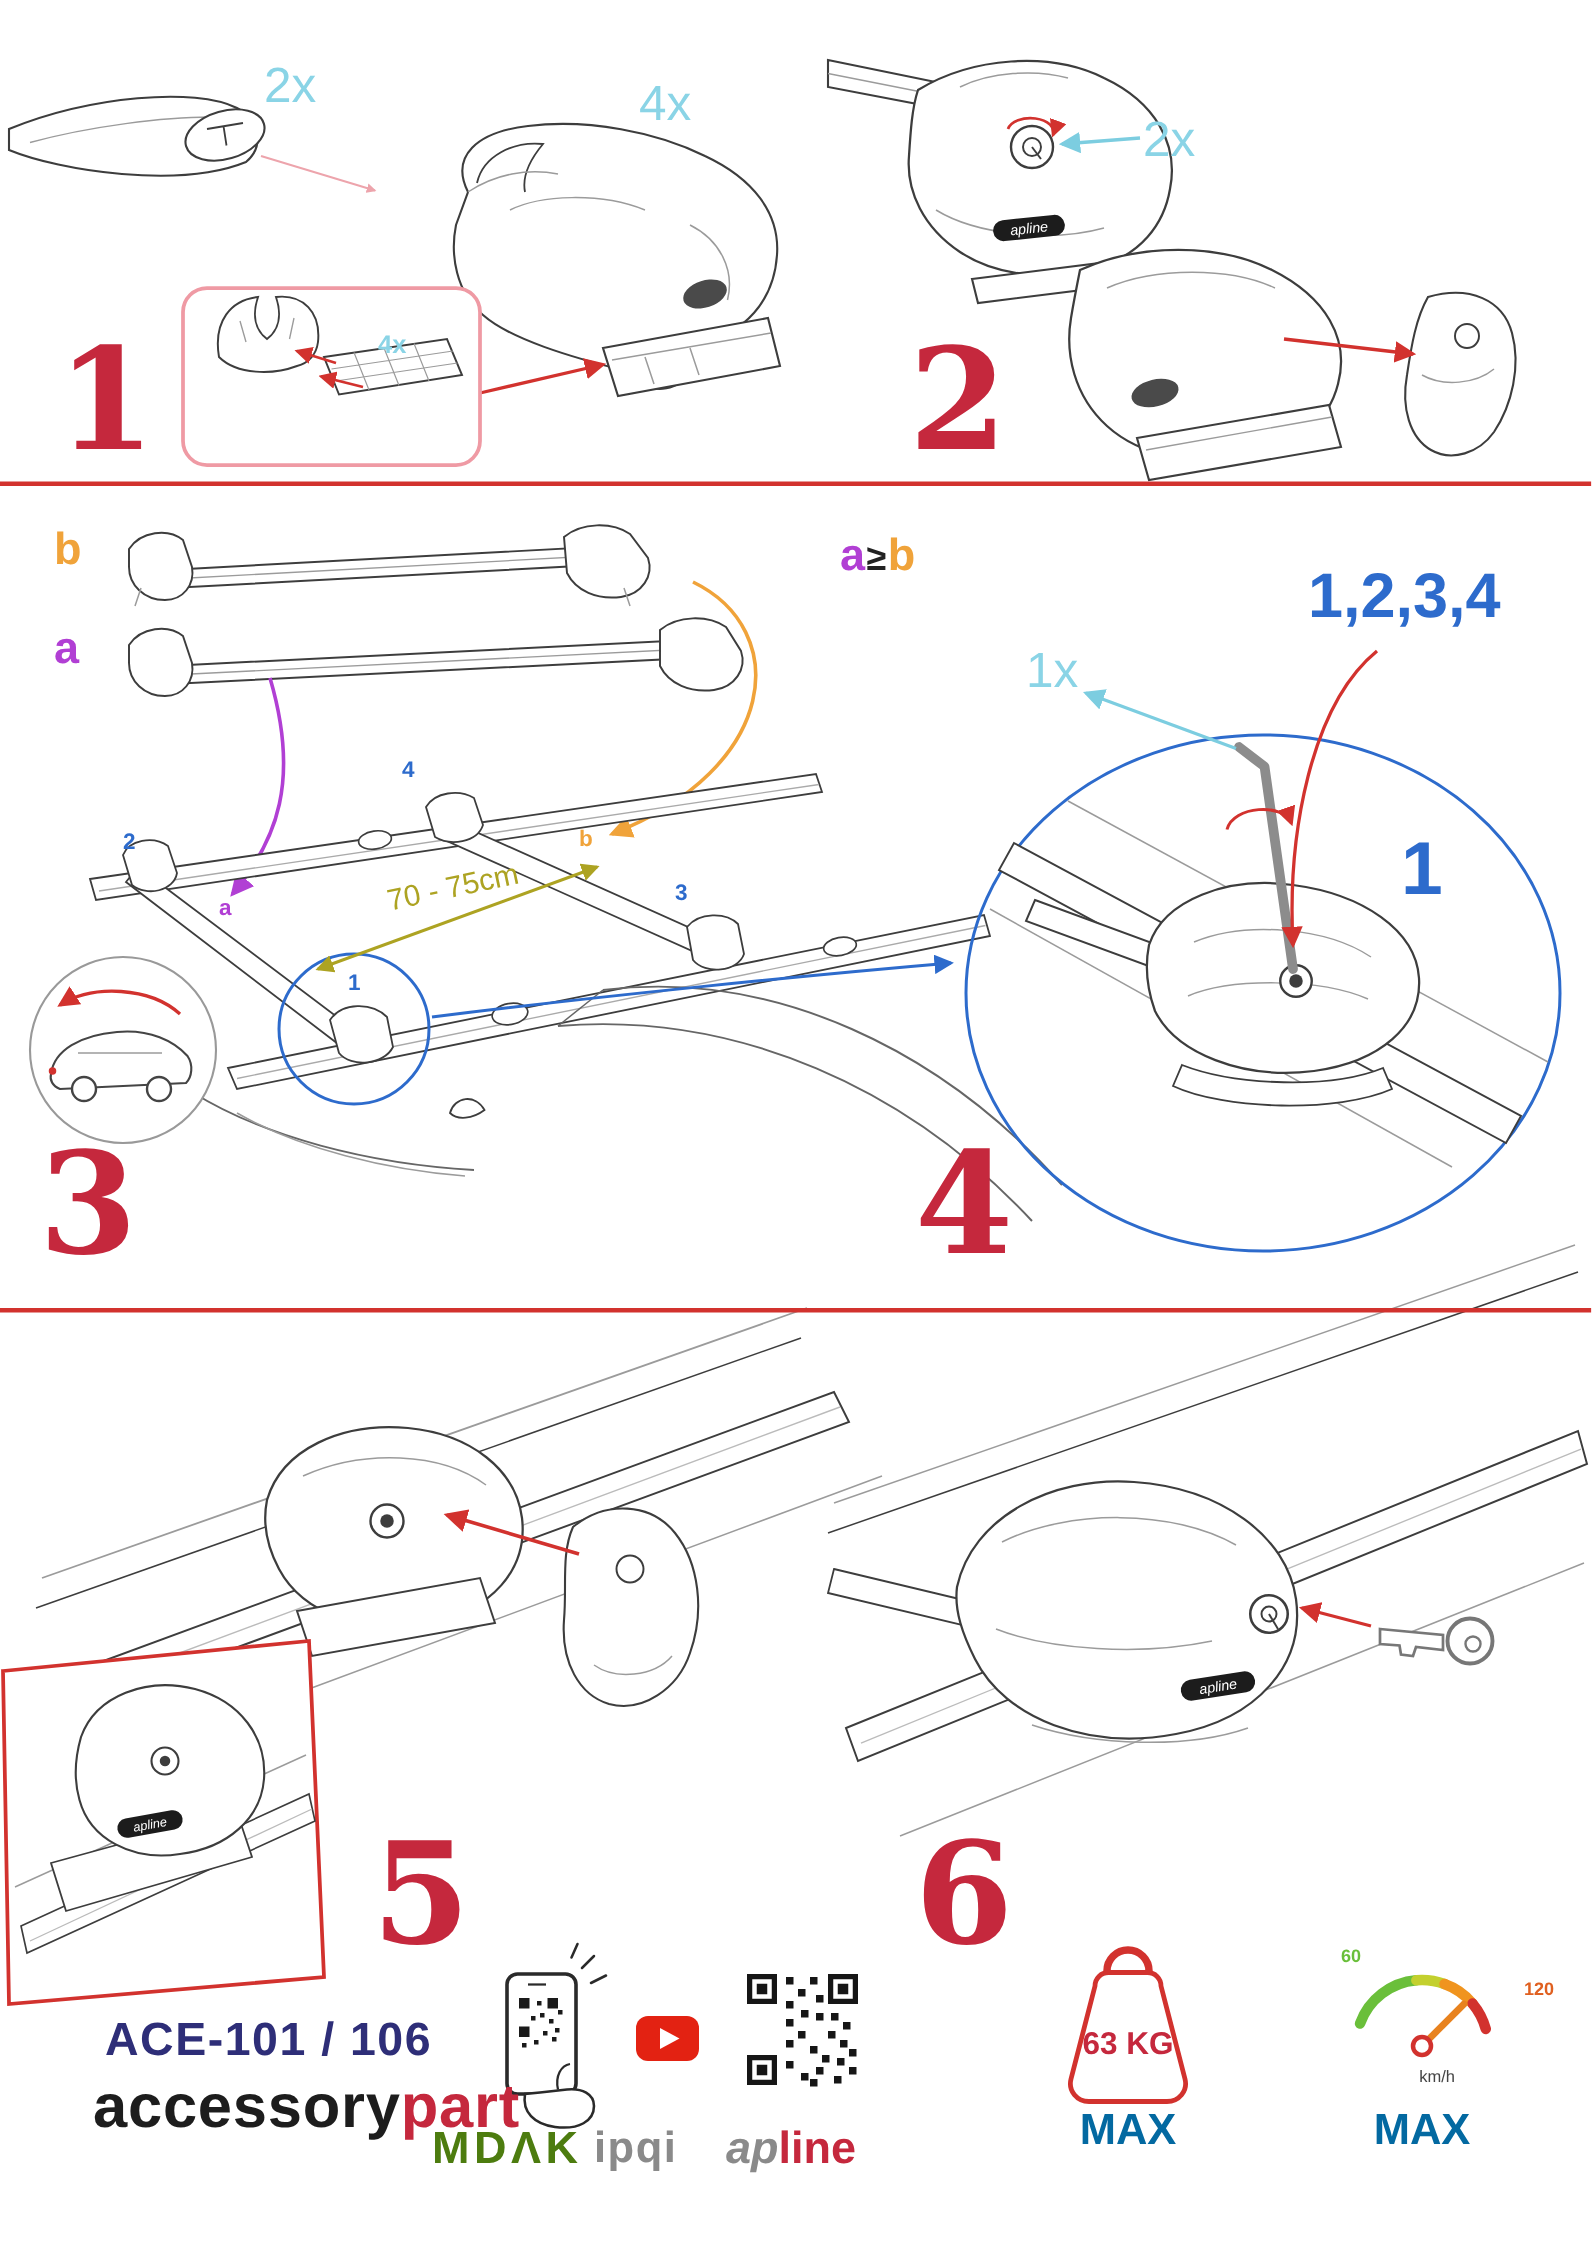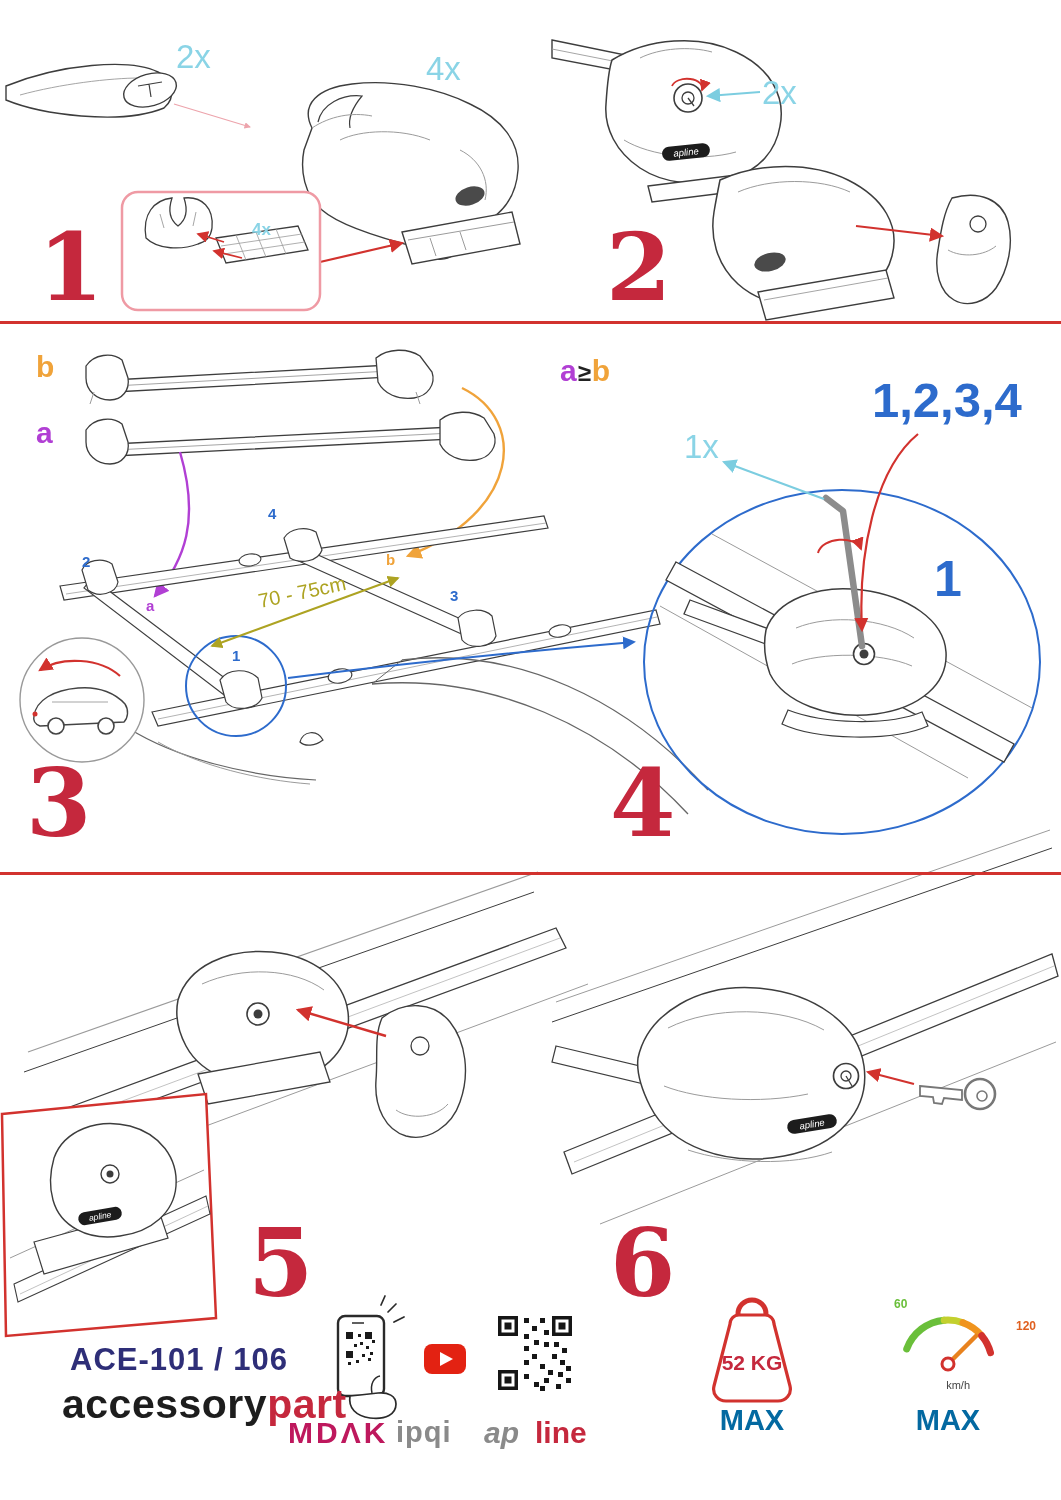--- a/index.html
+++ b/index.html
@@ -16,32 +16,32 @@
   .qty-sm{font-size:17px;font-weight:600;color:var(--cyan,#8ad4e6);line-height:1;}
   .lbl-a{font-size:30px;font-weight:700;color:var(--purple,#b13fd4);line-height:1;}
   .lbl-b{font-size:30px;font-weight:700;color:var(--orange,#f0a33a);line-height:1;}
   .pos{font-size:15px;font-weight:700;color:var(--blue,#2d6bcc);line-height:1;}
   .pos-a{font-size:15px;font-weight:700;color:var(--purple,#b13fd4);line-height:1;}
   .pos-b{font-size:15px;font-weight:700;color:var(--orange,#f0a33a);line-height:1;}
   .span-lbl{font-size:20px;font-weight:500;color:var(--olive,#ada322);line-height:1;
     width:180px;text-align:center;transform:rotate(-12deg);transform-origin:center;}
   .rule{font-size:28px;font-weight:700;line-height:1;}
   .rule .op{color:#222;font-size:24px;font-weight:700;padding:0 1px;}
-  .order{font-size:49px;font-weight:700;color:var(--blue,#2d6bcc);line-height:1;}
+  .order{font-size:42px;font-weight:700;color:var(--blue,#2d6bcc);line-height:1;}
   .big-one{font-size:50px;font-weight:700;color:var(--blue,#2d6bcc);line-height:1;}
   .divider{position:absolute;left:0;width:1061px;height:3px;background:var(--arrow-red,#d2322e);}
   .model{font-size:31px;font-weight:600;color:var(--navy,#2e2e78);letter-spacing:1px;line-height:1;}
   .brand{font-size:41px;font-weight:700;letter-spacing:.5px;line-height:1;}
   .brand .b1{color:#1d1d1d;}
   .brand .b2{color:var(--step-red,#c5283d);}
-  .logo-mdak{font-size:30px;font-weight:700;color:#be185d;letter-spacing:3px;line-height:1;text-align:center;}
+  .logo-mdak{font-size:30px;font-weight:700;color:#4d7c0f;letter-spacing:3px;line-height:1;text-align:center;}
   .logo-ipqi{font-size:29px;font-weight:600;color:var(--gray,#8a8a8a);letter-spacing:1px;line-height:1;}
   .logo-ap{font-size:30px;font-weight:600;line-height:1;}
   .logo-ap .p1{color:var(--gray,#8a8a8a);font-style:italic;}
-  .logo-ap .p2{color:var(--step-red,#c5283d);margin-left:16px;}
+  .logo-ap .p2{color:var(--step-red,#c5283d);}
   .kg{font-size:21px;font-weight:700;color:var(--step-red,#c5283d);width:80px;text-align:center;line-height:1;}
   .max{font-size:29px;font-weight:700;color:#0369a1;width:92px;text-align:center;line-height:1;}
   .spd-lo{font-size:12px;font-weight:700;color:var(--green,#6abf3a);line-height:1;}
   .spd-hi{font-size:12px;font-weight:700;color:#e06020;line-height:1;margin-left:28px;}
   .spd-unit{font-size:11px;color:#444;width:44px;text-align:right;line-height:1;}
 </style>
 </head>
 <body>
 
 <div class="page">
@@ -382,20 +382,20 @@
 
   <div class="abs model" style="left:70px;top:1344px">ACE-101 / 106</div>
   <div class="abs brand" style="left:62px;top:1384px">
     <span class="b1">accessory</span><span class="b2">part</span>
   </div>
   <div class="abs logo-mdak" style="left:288px;top:1418px">MDΛK</div>
   <div class="abs logo-ipqi" style="left:396px;top:1418px">ipqi</div>
   <div class="abs logo-ap" style="left:484px;top:1418px">
     <span class="p1">ap</span><span class="p2">line</span>
   </div>
-  <div class="abs kg" style="left:712px;top:1352px">52 KG</div>
+  <div class="abs kg" style="left:712px;top:1352px">63 KG</div>
   <div class="abs max" style="left:706px;top:1406px">MAX</div>
   <div class="abs spd-lo" style="left:894px;top:1298px">60</div>
   <div class="abs spd-hi" style="left:988px;top:1320px">120</div>
   <div class="abs spd-unit" style="left:926px;top:1380px">km/h</div>
   <div class="abs max" style="left:902px;top:1406px">MAX</div>
 
 </div>
 
 </body></html>

